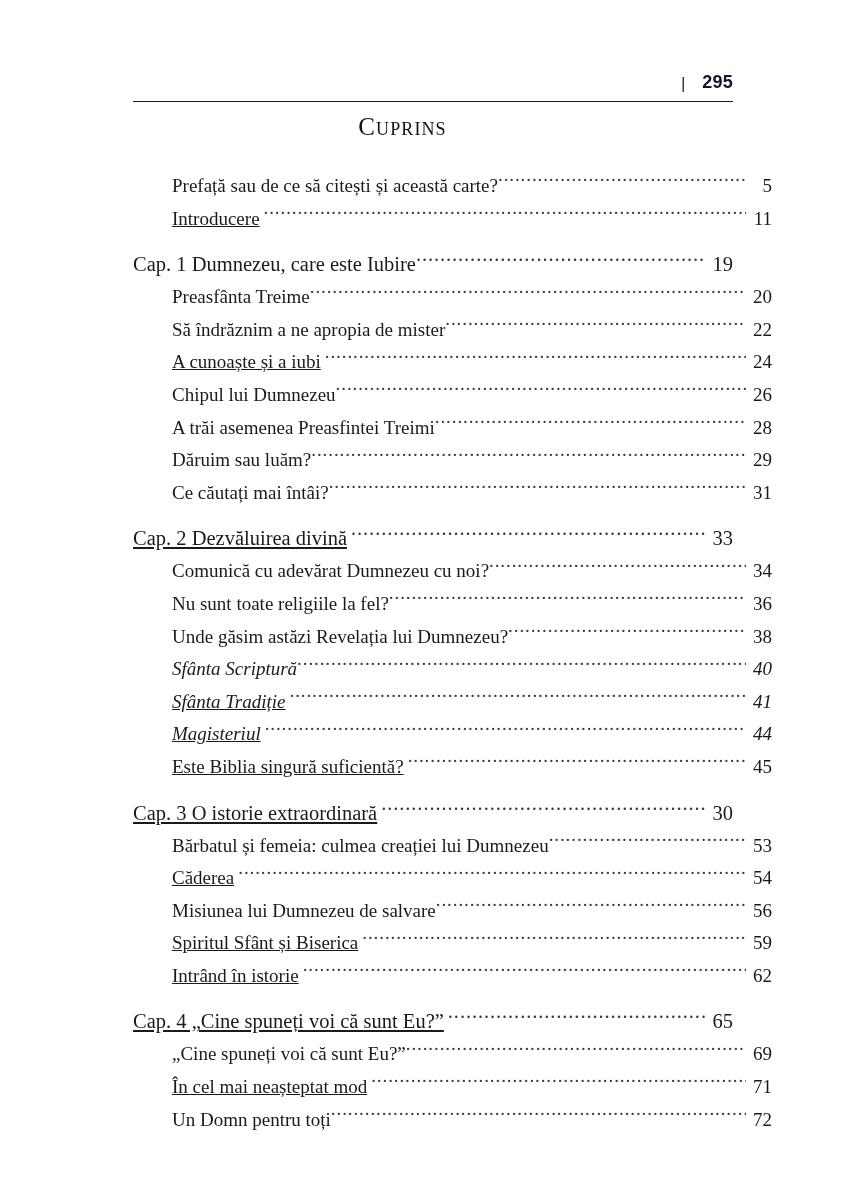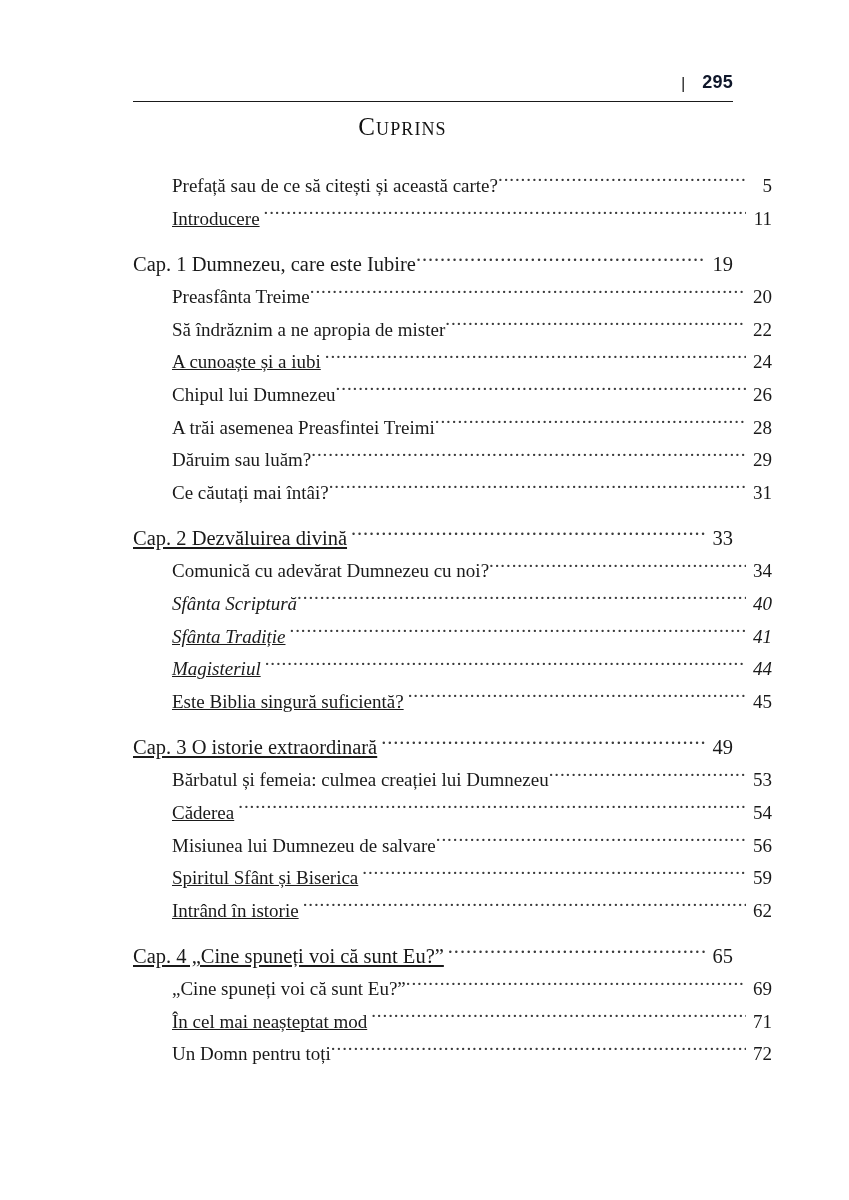--- a/index.html
+++ b/index.html
@@ -226,20 +226,30 @@
         <div class="entry chapter">
           <span class="label gap-before">Cap. 2 Dezvăluirea divină</span>
           <span class="leader"></span>
           <span class="pg">33</span>
         </div>
         <div class="entry sub">
           <span class="label">Comunică cu adevărat Dumnezeu cu noi?</span>
           <span class="leader"></span>
           <span class="pg">34</span>
         </div>
+        <div class="entry sub">
+          <span class="label">Nu sunt toate religiile la fel?</span>
+          <span class="leader"></span>
+          <span class="pg">36</span>
+        </div>
+        <div class="entry sub">
+          <span class="label">Unde găsim astăzi Revelația lui Dumnezeu?</span>
+          <span class="leader"></span>
+          <span class="pg">38</span>
+        </div>
         <div class="entry sub italic">
           <span class="label">Sfânta Scriptură</span>
           <span class="leader"></span>
           <span class="pg">40</span>
         </div>
         <div class="entry sub italic">
           <span class="label gap-before">Sfânta Tradiție</span>
           <span class="leader"></span>
           <span class="pg">41</span>
         </div>
@@ -251,21 +261,21 @@
         <div class="entry sub">
           <span class="label gap-before">Este Biblia singură suficientă?</span>
           <span class="leader"></span>
           <span class="pg">45</span>
         </div>
       </div>
       <div class="group">
         <div class="entry chapter">
           <span class="label gap-before">Cap. 3 O istorie extraordinară</span>
           <span class="leader"></span>
-          <span class="pg">49</span>
+          <span class="pg">30</span>
         </div>
         <div class="entry sub">
           <span class="label">Bărbatul și femeia: culmea creației lui Dumnezeu</span>
           <span class="leader"></span>
           <span class="pg">53</span>
         </div>
         <div class="entry sub">
           <span class="label gap-before">Căderea</span>
           <span class="leader"></span>
           <span class="pg">54</span>

